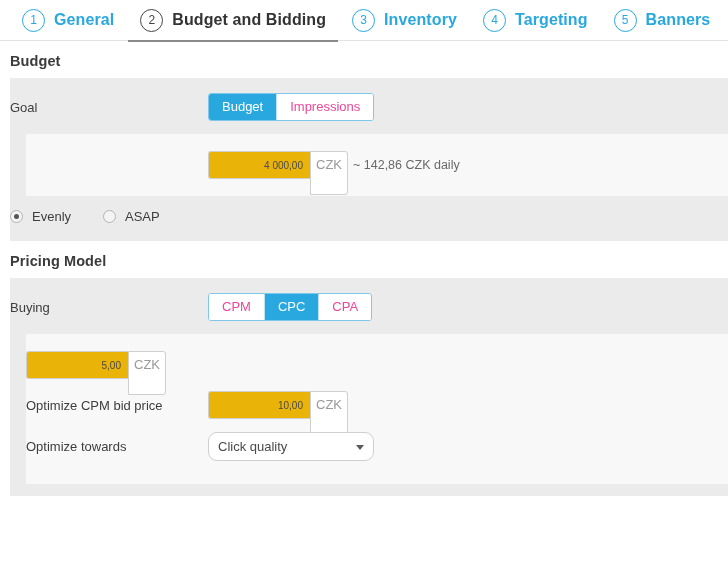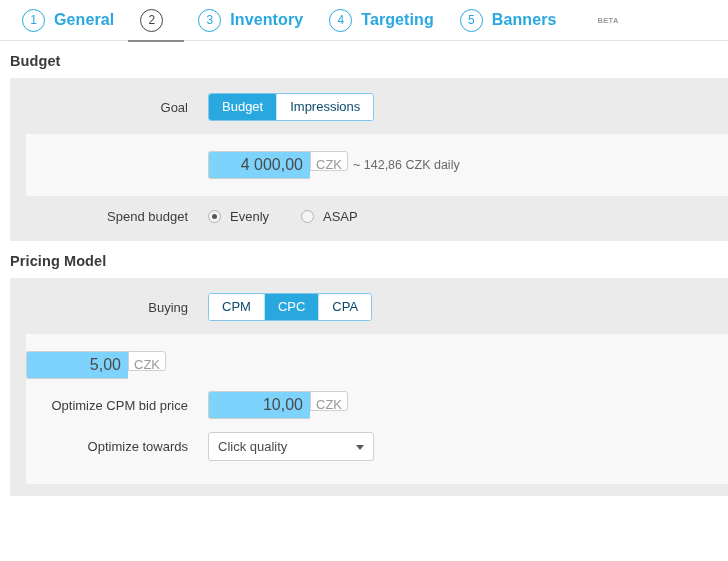--- a/index.html
+++ b/index.html
@@ -102,45 +102,43 @@
     margin-right: 0;
   }
 
   
   .row {
     display: flex;
     align-items: center;
   }
   .row-label {
     width: 198px;
-    text-align: right;
     padding-right: 20px;
     font-size: 13px;
     color: #3d3d3d;
     white-space: nowrap;
-    padding-left: 12px;
   }
   .inner-label {
     width: 182px;
   }
 
   
   .btn-group {
     display: flex;
     border: 1px solid #7fc8ec;
     border-radius: 3px;
     overflow: hidden;
     background: #ffffff;
   }
   .btn-seg {
     padding: 0 13px;
     height: 26px;
     line-height: 26px;
     font-size: 13px;
-    color: #0c4a6e;
+    color: #ec4899;
     background: #ffffff;
     border-right: 1px solid #bfe2f5;
     cursor: pointer;
     white-space: nowrap;
     text-align: center;
   }
   .btn-seg:last-child { border-right: none; }
   .btn-seg.active {
     background: #29a8e0;
     color: #ffffff;
@@ -151,31 +149,31 @@
     display: flex;
     align-items: stretch;
     height: 28px;
   }
   .text-input {
     width: 102px;
     height: 28px;
     border: 1px solid #cfcfcf;
     border-right: none;
     border-radius: 3px 0 0 3px;
-    background: #7dd3fc;
+    background: #eab308;
     text-align: right;
     padding: 0 7px;
-    font-size: 16px;
+    font-size: 10px;
     color: #4a4a4a;
     font-family: "Liberation Sans", sans-serif;
     outline: none;
   }
   .input-addon {
     width: 38px;
-    height: 20px;
+    height: 44px;
     line-height: 26px;
     border: 1px solid #cfcfcf;
     border-radius: 0 3px 3px 0;
     background: #ffffff;
     color: #9a9a9a;
     font-size: 13px;
     text-align: center;
   }
   .helper-text {
     margin-left: 5px;
@@ -213,21 +211,21 @@
     font-size: 13px;
     color: #3d3d3d;
   }
 
   
   .select-box {
     position: relative;
     width: 166px;
     height: 29px;
     border: 1px solid #cfcfcf;
-    border-radius: 3px;
+    border-radius: 9px;
     background: #ffffff;
     display: flex;
     align-items: center;
     padding: 0 9px;
     font-size: 13px;
     color: #4a4a4a;
     cursor: pointer;
   }
   .caret {
     position: absolute;
@@ -255,20 +253,21 @@
 
 <div class="wizard">
 
   <div class="step">
     <span class="step-circle">1</span>
     <span class="step-label">General</span>
   </div>
 
   <div class="step active">
     <span class="step-circle">2</span>
+    <span class="step-label">Budget and Bidding</span>
     <span class="step-underline"></span>
   </div>
 
   <div class="step">
     <span class="step-circle">3</span>
     <span class="step-label">Inventory</span>
   </div>
 
   <div class="step">
     <span class="step-circle">4</span>
@@ -300,21 +299,20 @@
       <div class="row-label inner-label"></div>
       <div class="input-group">
         <input class="text-input" type="text" value="4 000,00" style="">
         <div class="input-addon">CZK</div>
       </div>
       <div class="helper-text">~ 142,86 CZK daily</div>
     </div>
   </div>
 
   <div class="row pad-spend">
-    <div class="row-label">Spend budget</div>
     <div class="radio-item">
       <span class="radio-dot checked"></span>
       <span class="radio-text">Evenly</span>
     </div>
     <div class="radio-item">
       <span class="radio-dot"></span>
       <span class="radio-text">ASAP</span>
     </div>
   </div>
 

